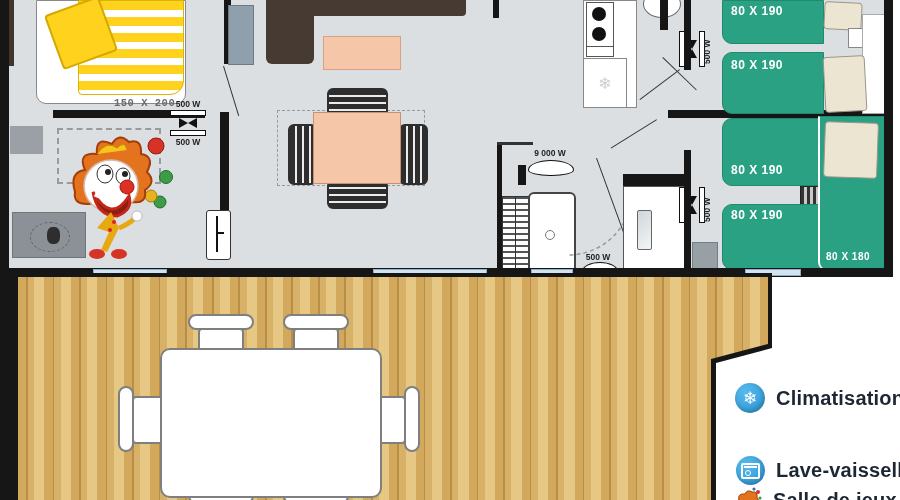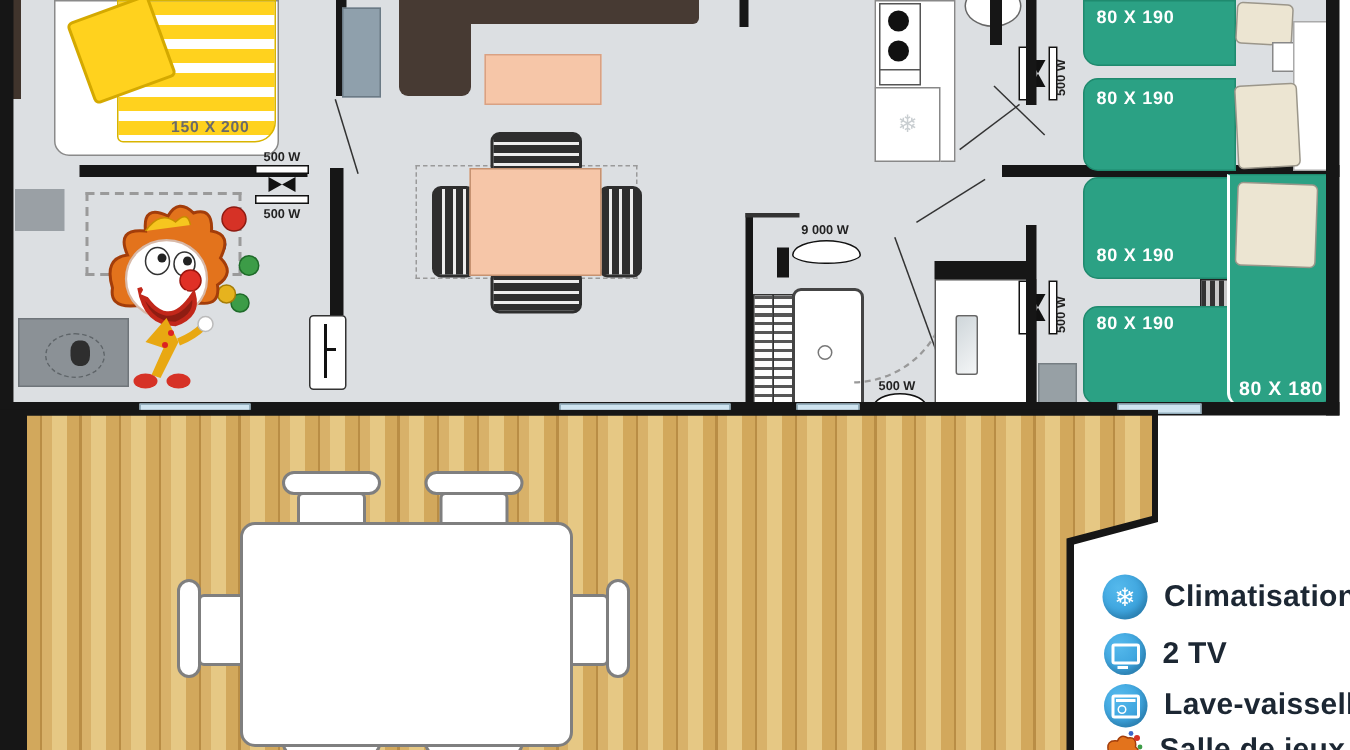--- a/index.html
+++ b/index.html
@@ -44,21 +44,21 @@
 <body>
 
 <div id="plan">
 
   <div class="floor" style="left:9px;top:0;width:875px;height:270px;"></div>
 
   <div class="abs" style="left:0;top:0;width:14px;height:66px;background:#40342c;"></div>
   <div class="abs" style="left:36px;top:0;width:148px;height:102px;background:#fff;border:1.5px solid #8a8a8a;border-radius:0 0 10px 10px;"></div>
   <div class="abs" style="left:78px;top:0;width:104px;height:93px;border-radius:0 0 14px 4px;background:repeating-linear-gradient(180deg,#ffd21e 0 9px,#fff 9px 16px);border:1px solid #d9b400;"></div>
   <div class="abs" style="left:52px;top:4px;width:54px;height:54px;background:#ffd21e;border:2px solid #d4a900;border-radius:4px;transform:rotate(-20deg);"></div>
-  <div class="abs" style="left:114px;top:79px;font-size:10.5px;font-weight:bold;color:#6a6a6a;letter-spacing:.5px;">150 X 200</div>
+  <div class="abs" style="left:114px;top:97px;font-size:10.5px;font-weight:bold;color:#6a6a6a;letter-spacing:.5px;font-family:Liberation Mono, monospace;">150 X 200</div>
 
   <div class="wall" style="left:224px;top:0;width:7px;height:64px;"></div>
   <div class="abs" style="left:228px;top:5px;width:24px;height:58px;background:#8fa0ac;border:1px solid #6b7a85;"></div>
   <div class="dline" style="left:224px;top:66px;width:52px;transform:rotate(73deg);"></div>
 
   <div class="wall" style="left:53px;top:110px;width:152px;height:8px;"></div>
   <div class="wall" style="left:220px;top:112px;width:9px;height:98px;"></div>
   <div class="abs" style="left:10px;top:126px;width:33px;height:28px;background:#9aa0a5;"></div>
   <div class="dashedbox" style="left:57px;top:128px;width:100px;height:52px;"></div>
   <div class="abs" style="left:12px;top:212px;width:72px;height:44px;background:#8b9196;border:1px solid #6f757a;"></div>
@@ -181,21 +181,21 @@
   <div class="bedlabel" style="left:731px;top:58px;">80 X 190</div>
   <div class="pillow" style="left:824px;top:56px;width:40px;height:54px;transform:rotate(-3deg);"></div>
 
   <div class="bedg" style="left:722px;top:118px;width:98px;height:66px;border-radius:10px 0 0 10px;"></div>
   <div class="bedlabel" style="left:731px;top:163px;">80 X 190</div>
   <div class="abs" style="left:800px;top:186px;width:20px;height:17px;border:1px solid #222;background:repeating-linear-gradient(90deg,#333 0 3px,#c9c9c9 3px 6px);"></div>
   <div class="bedg" style="left:722px;top:204px;width:98px;height:64px;border-radius:10px 0 0 10px;"></div>
   <div class="bedlabel" style="left:731px;top:208px;">80 X 190</div>
   <div class="bedg" style="left:818px;top:116px;width:66px;height:152px;border-left:2px solid #fff;border-radius:0 0 8px 8px;"></div>
   <div class="pillow" style="left:824px;top:122px;width:52px;height:54px;transform:rotate(2deg);"></div>
-  <div class="bedlabel" style="left:826px;top:251px;font-size:13px;">80 X 180</div>
+  <div class="bedlabel" style="left:826px;top:251px;font-size:10px;">80 X 180</div>
 
   <div class="wall" style="left:0;top:0;width:9px;height:277px;"></div>
   <div class="wall" style="left:884px;top:0;width:9px;height:277px;"></div>
   <div class="wall" style="left:0;top:268px;width:893px;height:9px;"></div>
   <div class="window" style="left:93px;top:269px;width:74px;"></div>
   <div class="window" style="left:373px;top:269px;width:114px;"></div>
   <div class="window" style="left:531px;top:269px;width:42px;"></div>
   <div class="window" style="left:745px;top:269px;width:56px;"></div>
 
   <div class="abs" style="left:0;top:273px;width:900px;height:227px;">
@@ -217,26 +217,20 @@
   <div class="dchair" style="left:188px;top:488px;width:66px;height:16px;"></div>
   <div class="dchair" style="left:283px;top:488px;width:66px;height:16px;"></div>
   <div class="abs" style="left:160px;top:348px;width:218px;height:146px;background:#fff;border:2px solid #7f7f7f;border-radius:10px;"></div>
 
   <div class="legend-row" style="left:735px;top:383px;">
     <span class="licon">
         <span class="snow">❄</span>
       </span>
     <span class="legend-label">Climatisation</span>
   </div>
-  <div class="legend-row" style="left:736px;top:422px;">
-    <span class="licon" style="width:28px;height:28px;">
-        <span class="tvscr"></span>
-      </span>
-    <span class="legend-label">2 TV</span>
-  </div>
   <div class="legend-row" style="left:736px;top:456px;">
     <span class="licon" style="width:29px;height:29px;">
         <span class="dw"></span>
       </span>
     <span class="legend-label">Lave-vaisselle</span>
   </div>
   <div class="legend-row" style="left:735px;top:487px;">
     <svg width="27" height="27" viewBox="0 0 27 27">
       <circle cx="13" cy="16" r="9" fill="#fff" stroke="#d8b9a8"></circle>
       <path d="M4,14 Q2,6 10,7 Q12,2 17,5 Q23,4 22,11 Q26,14 22,17 L6,18 Z" fill="#e3731c" stroke="#a33d0a"></path>

